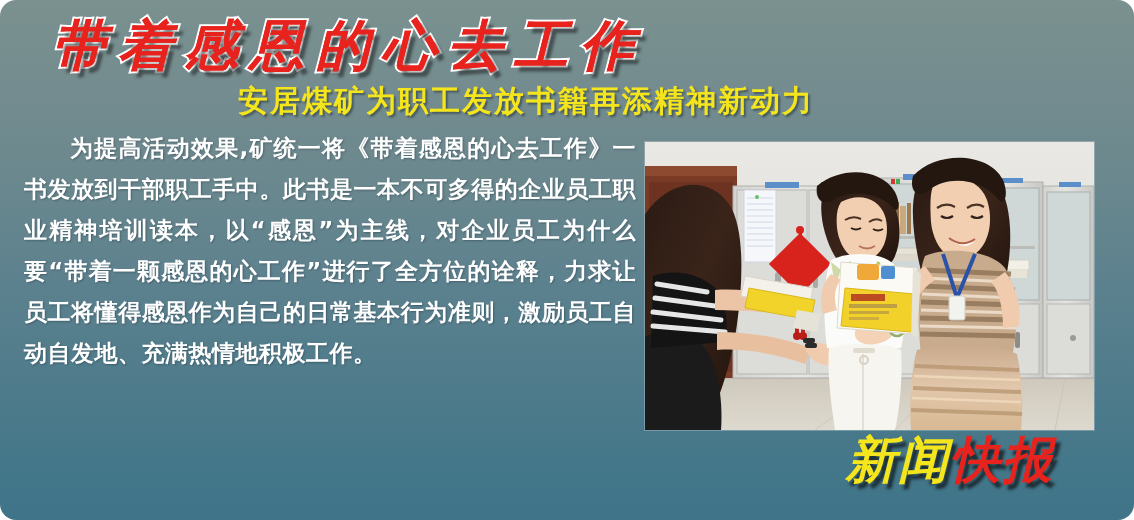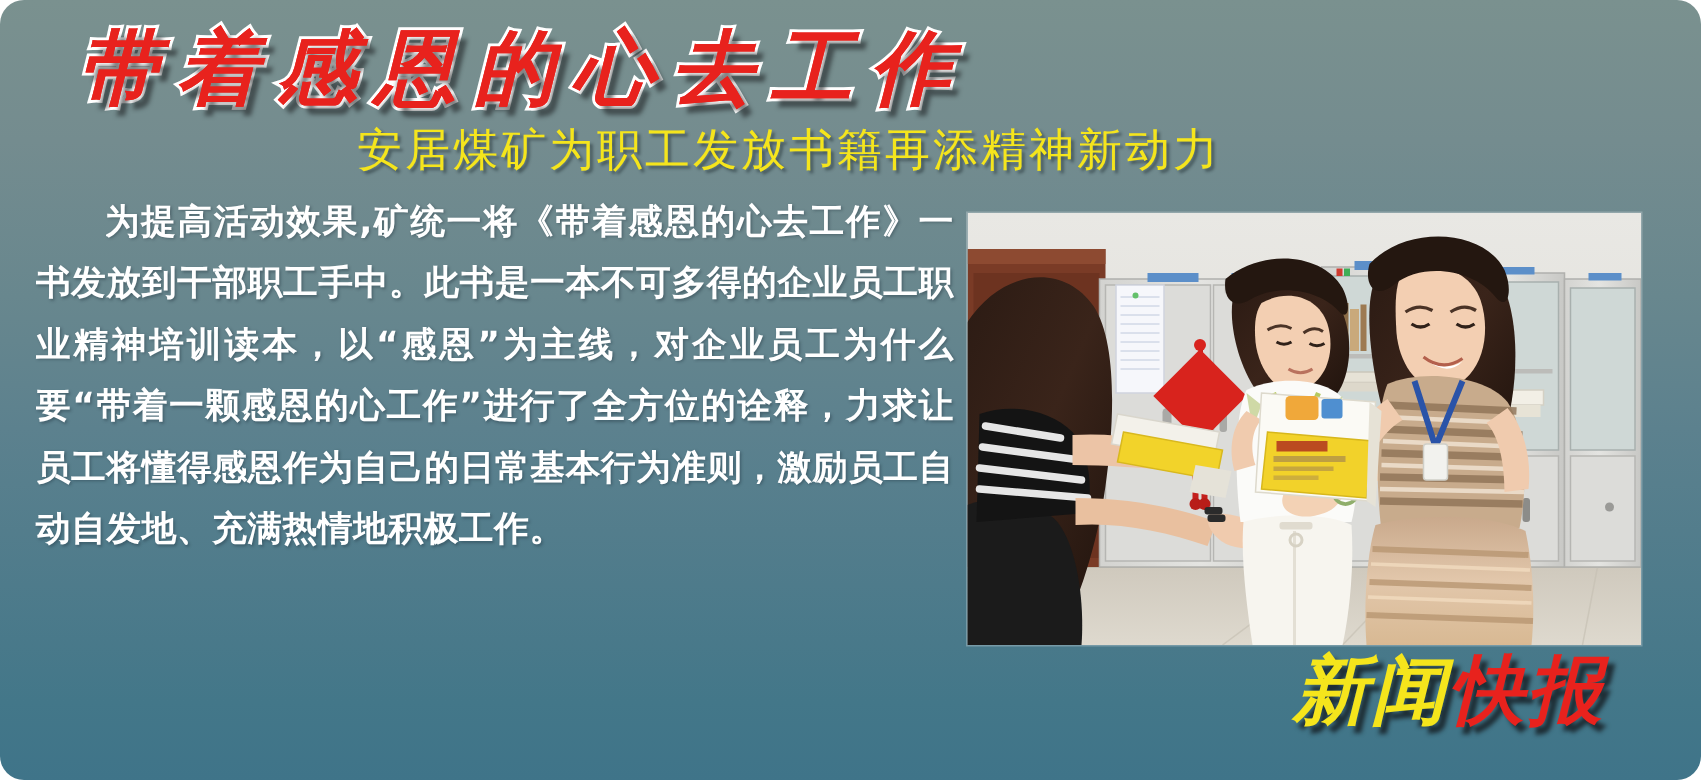--- a/index.html
+++ b/index.html
@@ -37,21 +37,21 @@
     position:absolute;left:0;top:0;
     -webkit-text-stroke:0;
     color:#e8221d;
     text-shadow:none;
   }
 
   
   #subtitle{
     position:absolute;left:238px;top:82px;
     font-size:30px;line-height:38px;
-    font-weight:normal;
+    font-weight:bold;
     color:#f5e51c;
     letter-spacing:2px;
     white-space:nowrap;
     text-shadow:2px 2px 2px rgba(20,30,35,.45);
     font-family:"DejaVu Sans","Liberation Sans",sans-serif;
   }
 
   
   #article{
     position:absolute;left:24px;top:128px;width:612px;
@@ -77,21 +77,20 @@
   #photo-frame svg{display:block;width:449px;height:288px;}
 
   
   #news-stamp{
     position:absolute;left:846px;top:432px;
     font-size:50px;line-height:56px;
     font-weight:bold;font-style:italic;
     letter-spacing:2px;white-space:nowrap;
     text-shadow:4px 5px 3px rgba(18,22,26,.75);
     font-family:"DejaVu Sans","Liberation Sans",sans-serif;
-    margin-left:16px;
   }
   #news-stamp .y{color:#f5e51c;}
   #news-stamp .r{color:#e8221d;}
 </style>
 </head>
 <body>
 
 <div id="poster">
 
   <div id="main-title">

